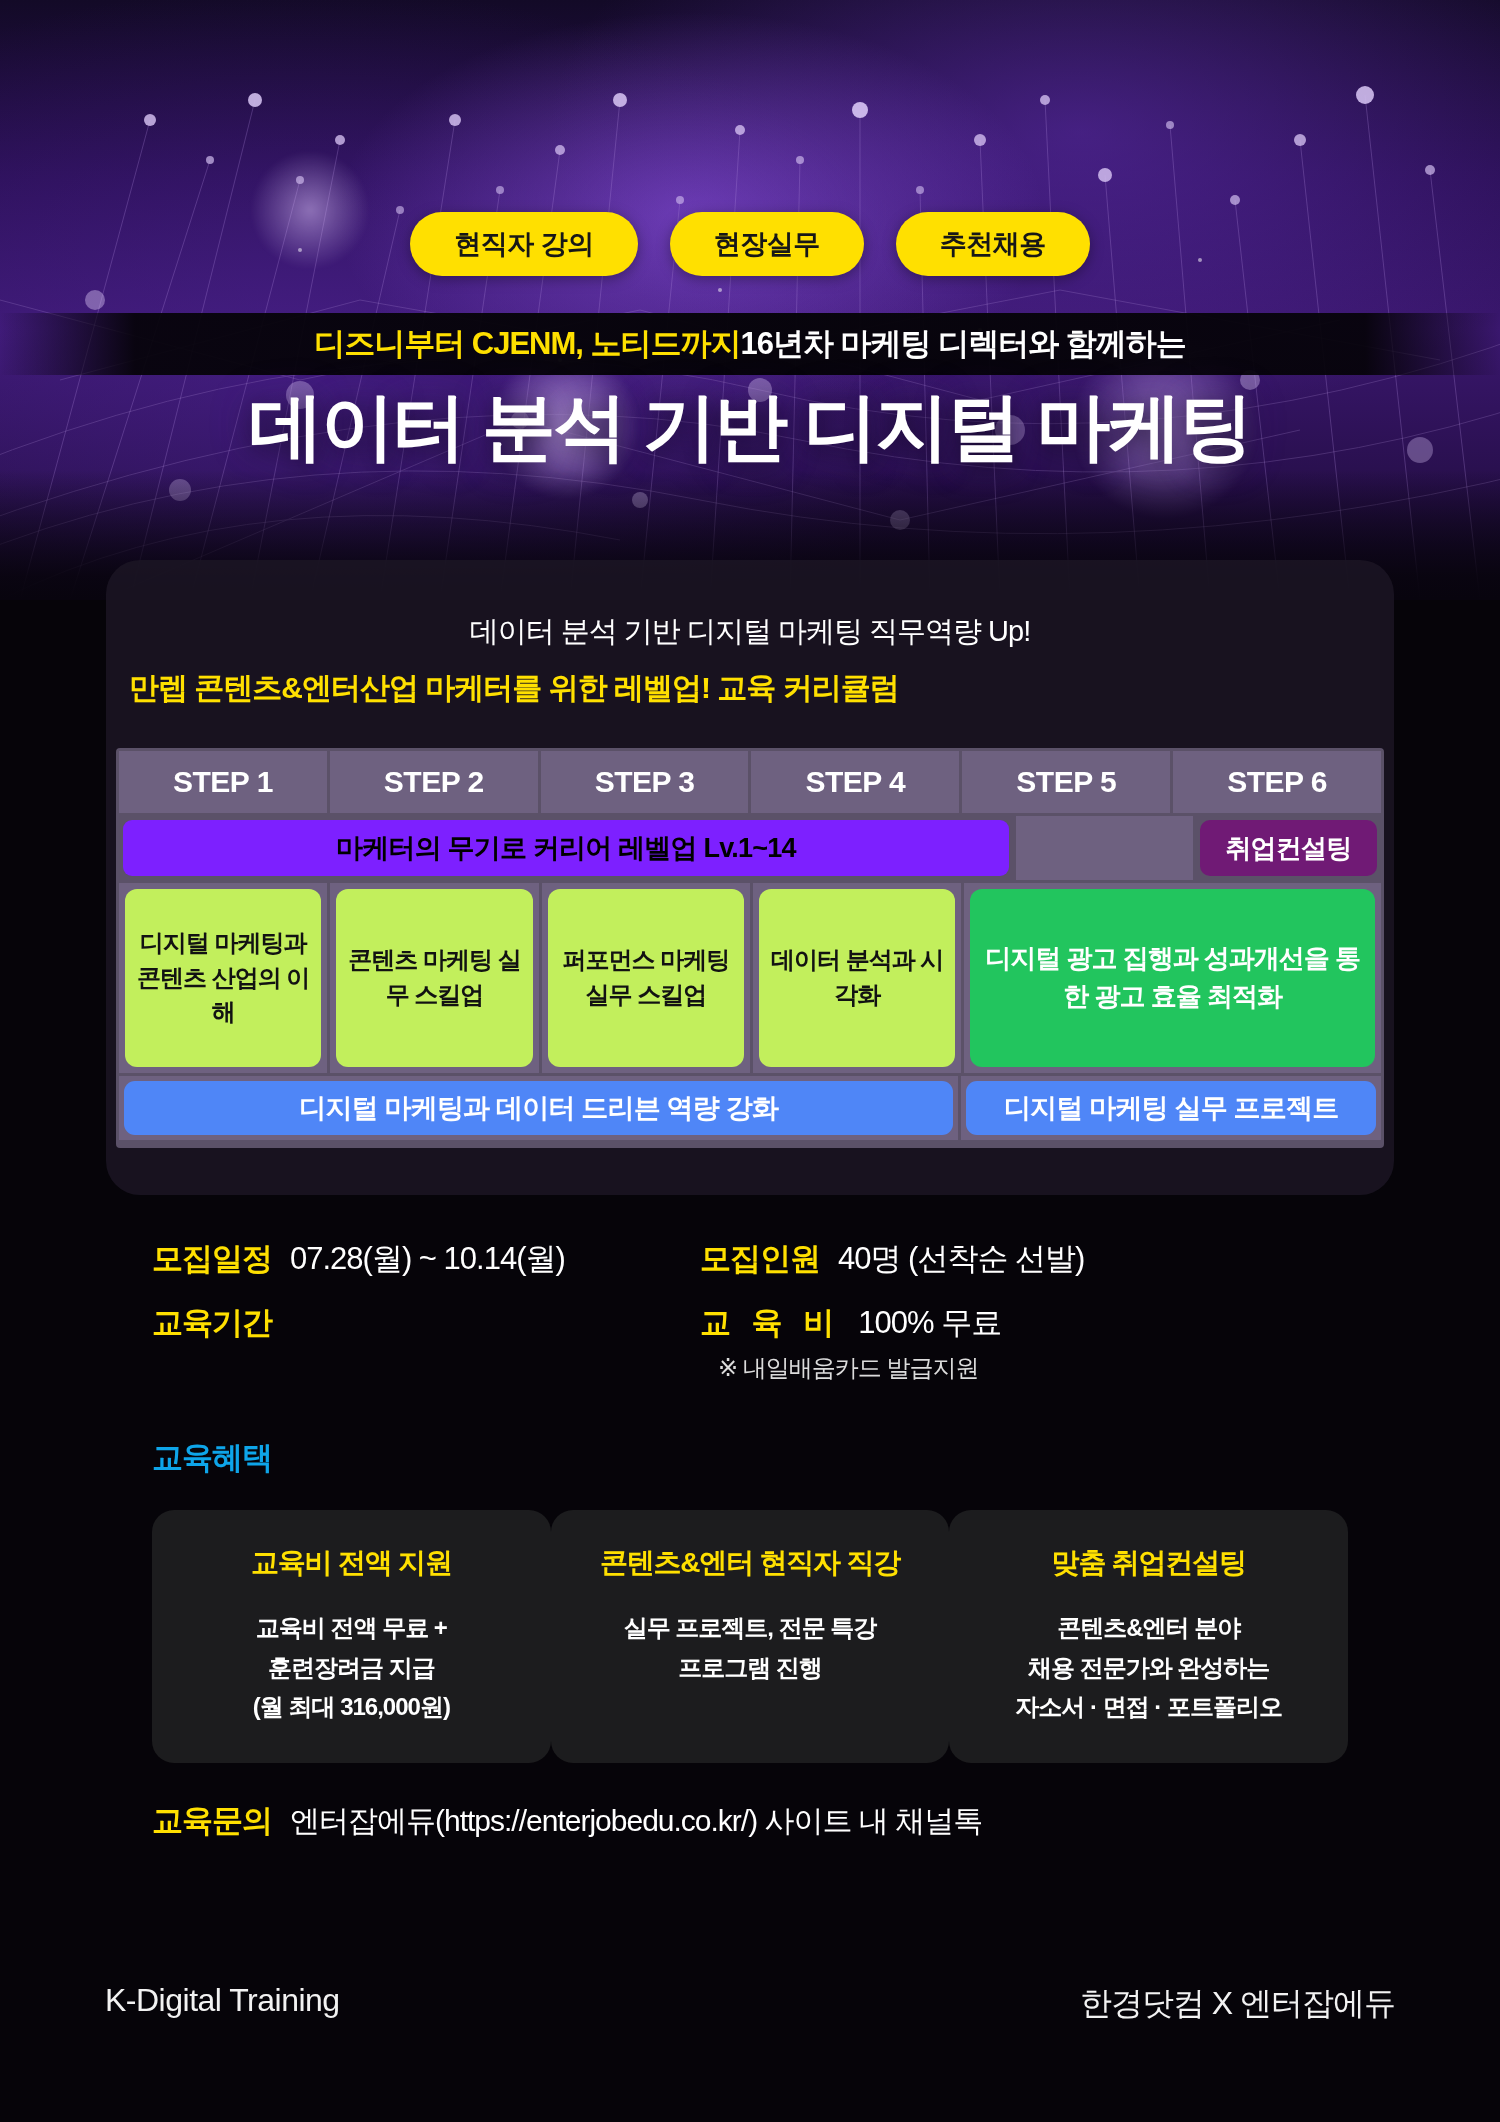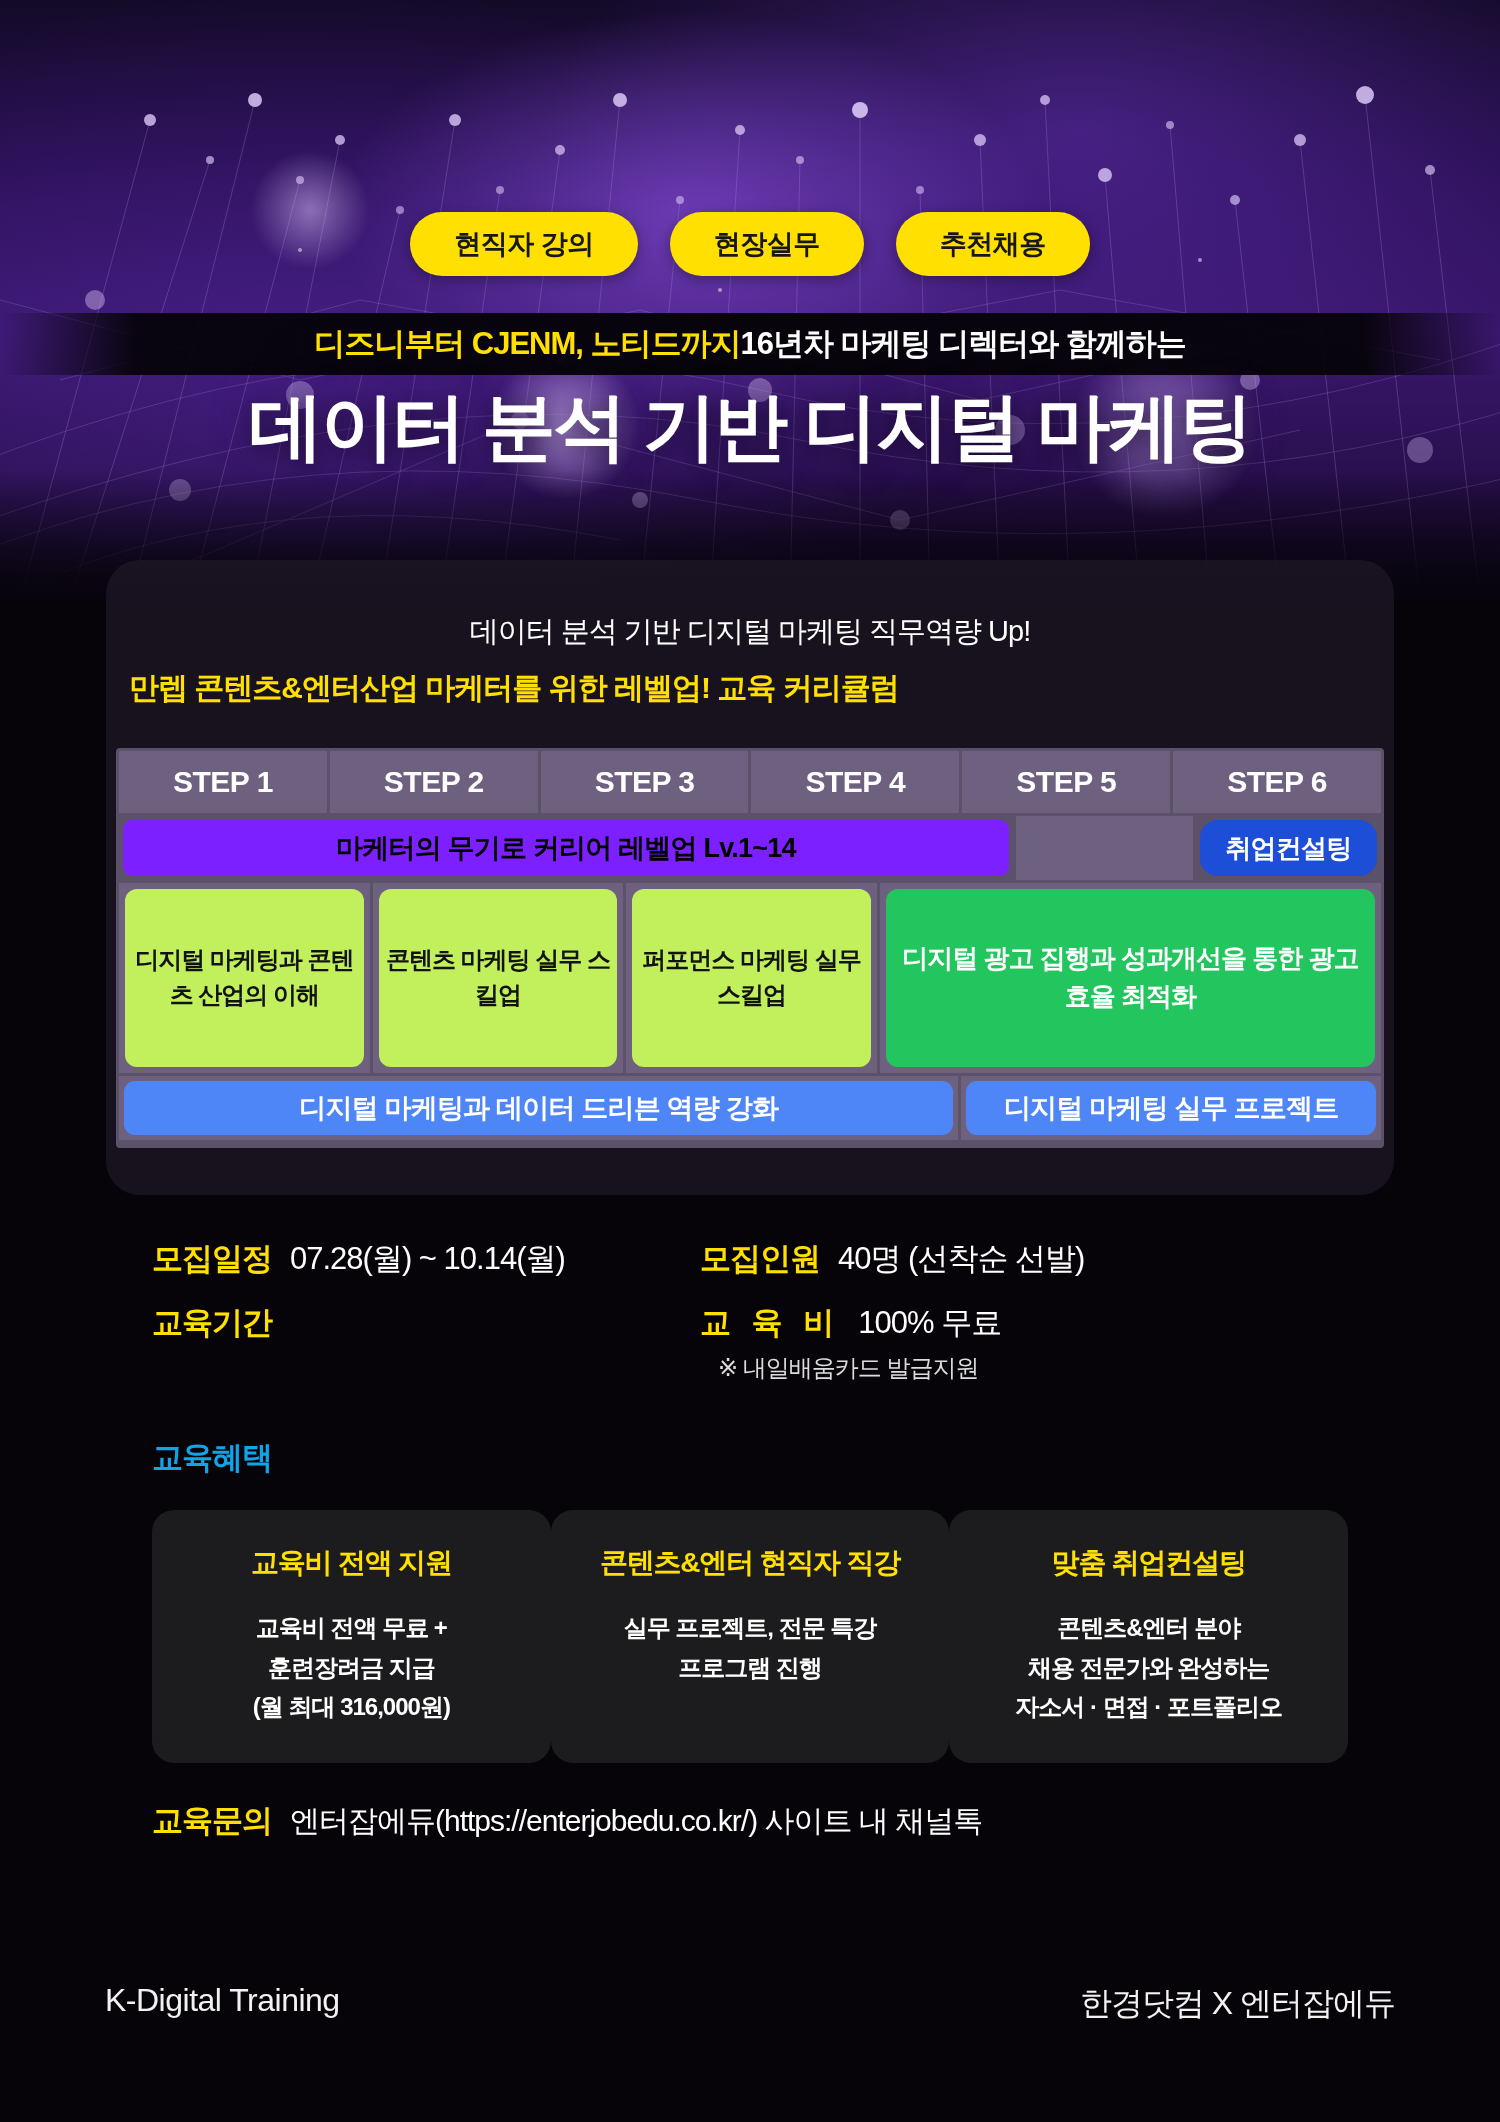--- a/index.html
+++ b/index.html
@@ -89,21 +89,21 @@
   }
   .cellbg{background:#6e6180;}
 
   .row-lvl{height:64px;position:relative;display:flex;gap:3px;margin-top:3px;}
   .lvl-bar{
     background:#7d20ff;border-radius:9px;margin:4px;
     display:flex;align-items:center;justify-content:center;
     color:#000000;font-weight:bold;font-size:27px;letter-spacing:-.8px;
   }
   .consult-bar{
-    background:#1d4ed8;border-radius:18px;margin:4px;
+    background:#701a75;border-radius:10px;margin:4px;
     display:flex;align-items:center;justify-content:center;
     color:#fff;font-weight:bold;font-size:26px;letter-spacing:-.8px;
   }
 
   .row-green{height:190px;display:flex;gap:3px;margin-top:3px;}
   .gcell{position:relative;}
   .gbox{
     position:absolute;inset:6px;border-radius:12px;
     display:flex;align-items:center;justify-content:center;text-align:center;
     color:#121212;font-weight:bold;font-size:24px;line-height:1.45;letter-spacing:-1px;
@@ -287,20 +287,23 @@
       <div class="row-green">
         <div class="cellbg gcell" style="flex:1;">
           <div class="gbox green-lime">디지털 마케팅과 콘텐츠 산업의 이해</div>
         </div>
         <div class="cellbg gcell" style="flex:1;">
           <div class="gbox green-lime">콘텐츠 마케팅 실무 스킬업</div>
         </div>
         <div class="cellbg gcell" style="flex:1;">
           <div class="gbox green-lime">퍼포먼스 마케팅 실무 스킬업</div>
         </div>
+        <div class="cellbg gcell" style="flex:1;">
+          <div class="gbox green-lime">데이터 분석과 시각화</div>
+        </div>
         <div class="cellbg gcell" style="flex:2;">
           <div class="gbox green-emerald">디지털 광고 집행과 성과개선을 통한 광고 효율 최적화</div>
         </div>
       </div>
 
       <div class="row-blue">
         <div class="cellbg bcell" style="flex:4;">
           <div class="bbox">디지털 마케팅과 데이터 드리븐 역량 강화</div>
         </div>
         <div class="cellbg bcell" style="flex:2;">

